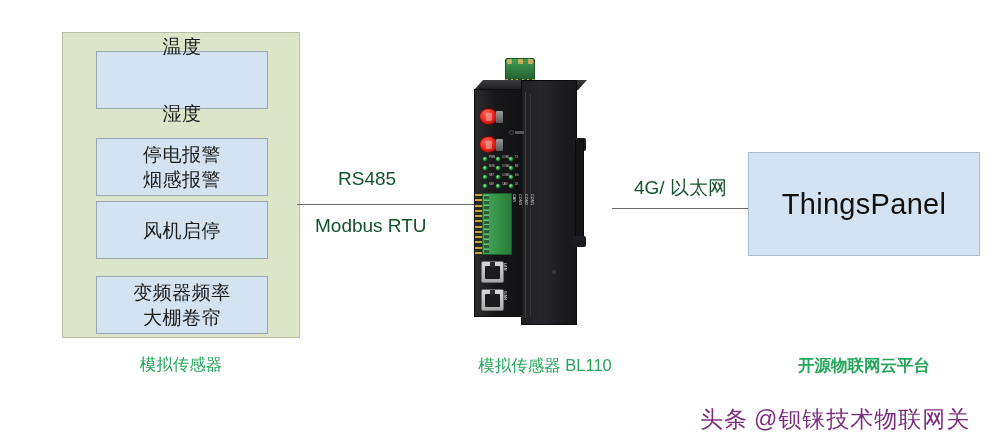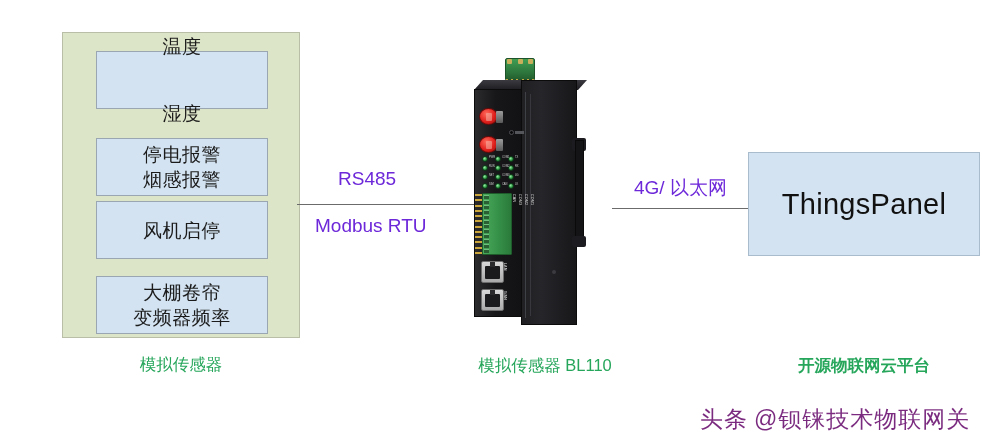--- a/index.html
+++ b/index.html
@@ -66,21 +66,21 @@
   .link-line {
     position: absolute;
     height: 1px;
     background: #6b6b6b;
   }
   #link-line-left  { left: 297px; top: 204px; width: 188px; }
   #link-line-right { left: 612px; top: 208px; width: 142px; }
 
   .link-label {
     position: absolute;
-    color: #6d28d9;
+    color: #14532d;
     font-size: 19px;
     line-height: 24px;
     white-space: nowrap;
   }
   #rs485-label      { left: 338px; top: 167px; }
   #modbus-rtu-label { left: 315px; top: 214px; text-align: center; }
   #wan-label        { left: 634px; top: 176px; }
 
   
   #platform-box {
@@ -480,22 +480,22 @@
   <div class="sensor-box" id="sensor-box-1">
     <span>停电报警</span>
     <span>烟感报警</span>
   </div>
 
   <div class="sensor-box" id="sensor-box-2">
     <span>风机启停</span>
   </div>
 
   <div class="sensor-box" id="sensor-box-3">
+    <span>变频器频率</span>
     <span>大棚卷帘</span>
-    <span>变频器频率</span>
   </div>
 
 </div>
 
 <div class="caption" id="caption-left">
   <div>模拟传感器</div>
 </div>
 
 <div class="link-line" id="link-line-left"></div>
 <div class="link-label" id="rs485-label">RS485</div>

